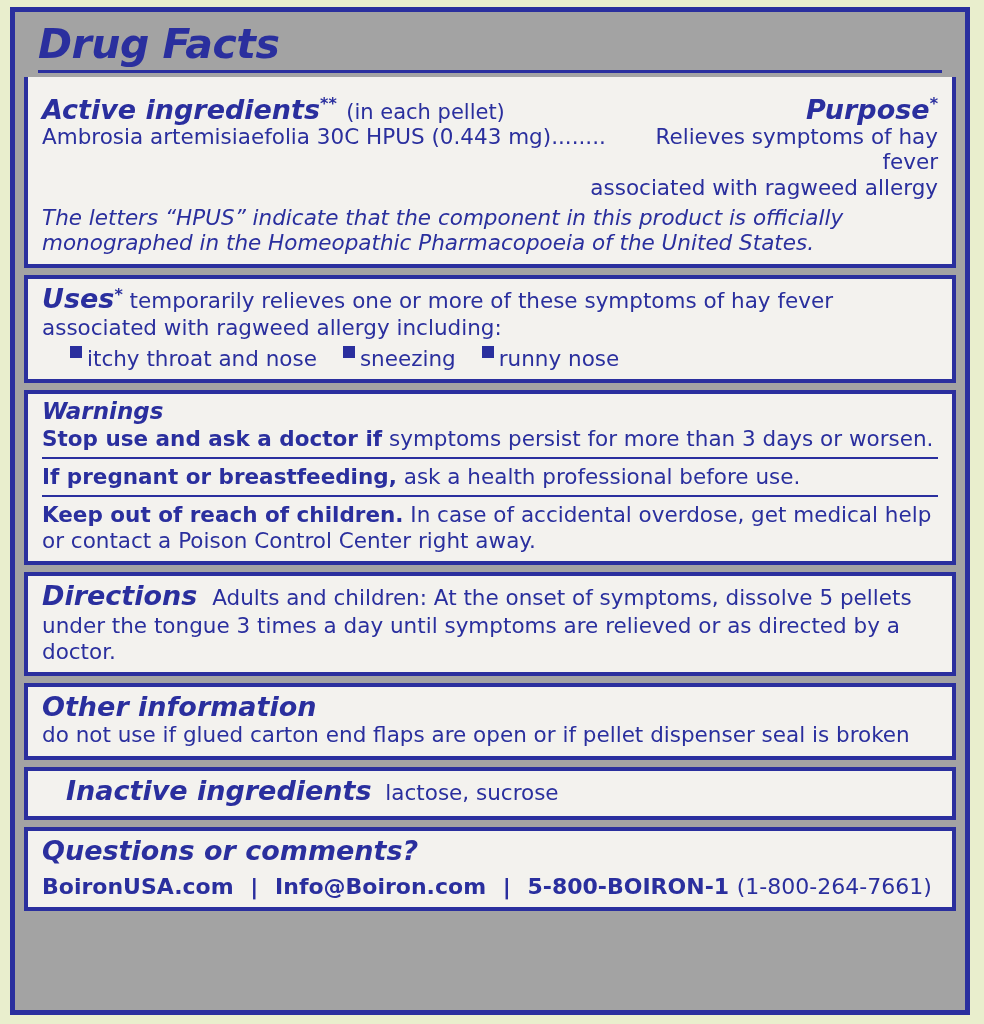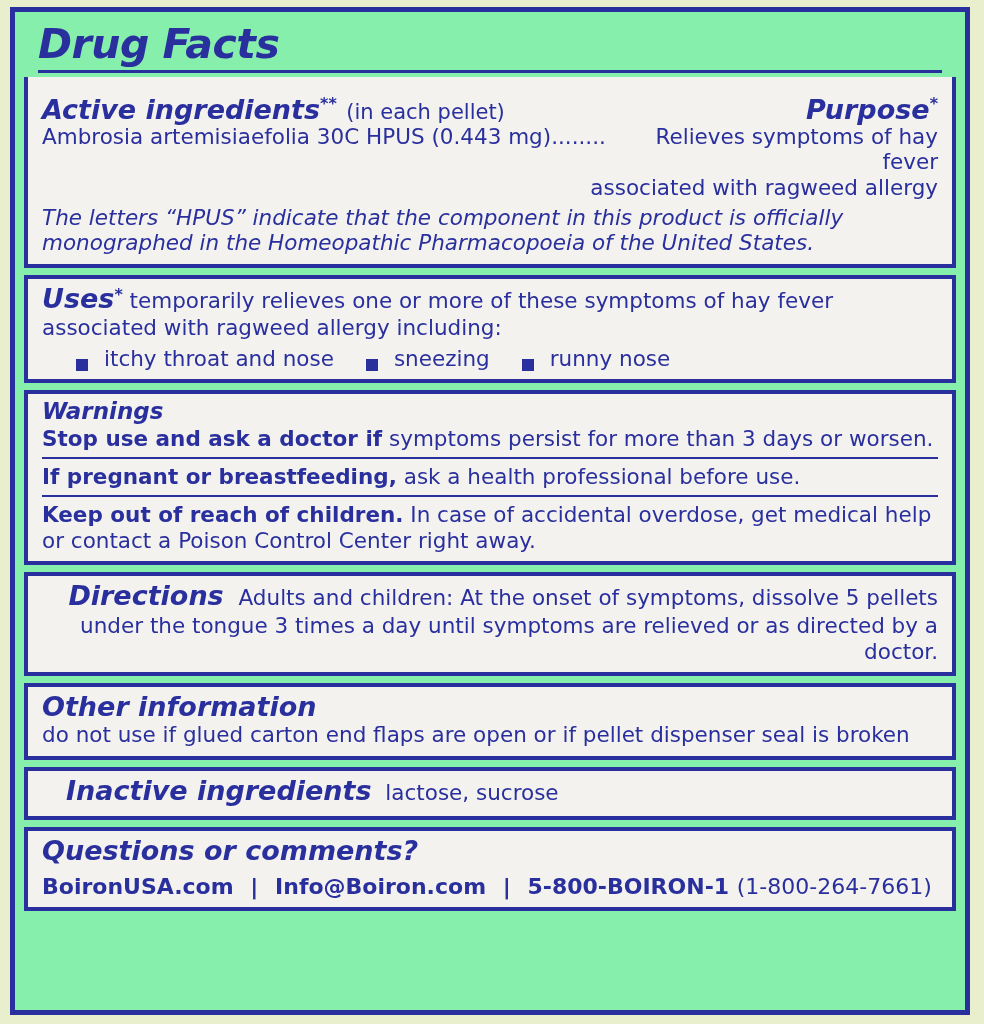--- a/index.html
+++ b/index.html
@@ -13,21 +13,21 @@
     font-family: "DejaVu Sans", sans-serif;
     color: #2a2f9e;
     overflow: hidden;
   }
   .label {
     position: absolute;
     left: 10px;
     top: 7px;
     width: 960px;
     height: 1008px;
-    background: #86efac;
+    background: #a3a3a3;
     border: 5px solid #2a2f9e;
     box-sizing: border-box;
   }
   .inner {
     position: absolute;
     left: 0; top: 0; right: 0; bottom: 0;
     padding: 6px 9px 6px 9px;
     box-sizing: border-box;
     display: flex;
     flex-direction: column;
@@ -128,24 +128,23 @@
   }
   .symptom-row {
     display: flex;
     gap: 26px;
     margin-top: 6px;
     padding-left: 28px;
     font-size: 21.5px;
   }
   .symptom {
     display: flex;
-    align-items: flex-end;
-    gap: 16px;
+    align-items: flex-start;
+    gap: 5px;
     white-space: nowrap;
-    margin-left: 6px;
   }
   .sq {
     width: 12px;
     height: 12px;
     background: #2a2f9e;
     display: inline-block;
   }
 
   
   .warn-title {
@@ -163,21 +162,20 @@
   
   .dir-head {
     font-style: italic;
     font-weight: bold;
     font-size: 27px;
     margin-right: 8px;
   }
   .dir-text {
     font-size: 21.5px;
     line-height: 1.2;
-    text-align: right;
   }
 
   .other-head {
     font-style: italic;
     font-weight: bold;
     font-size: 27px;
     margin-bottom: 1px;
   }
 
   .inactive-line {

